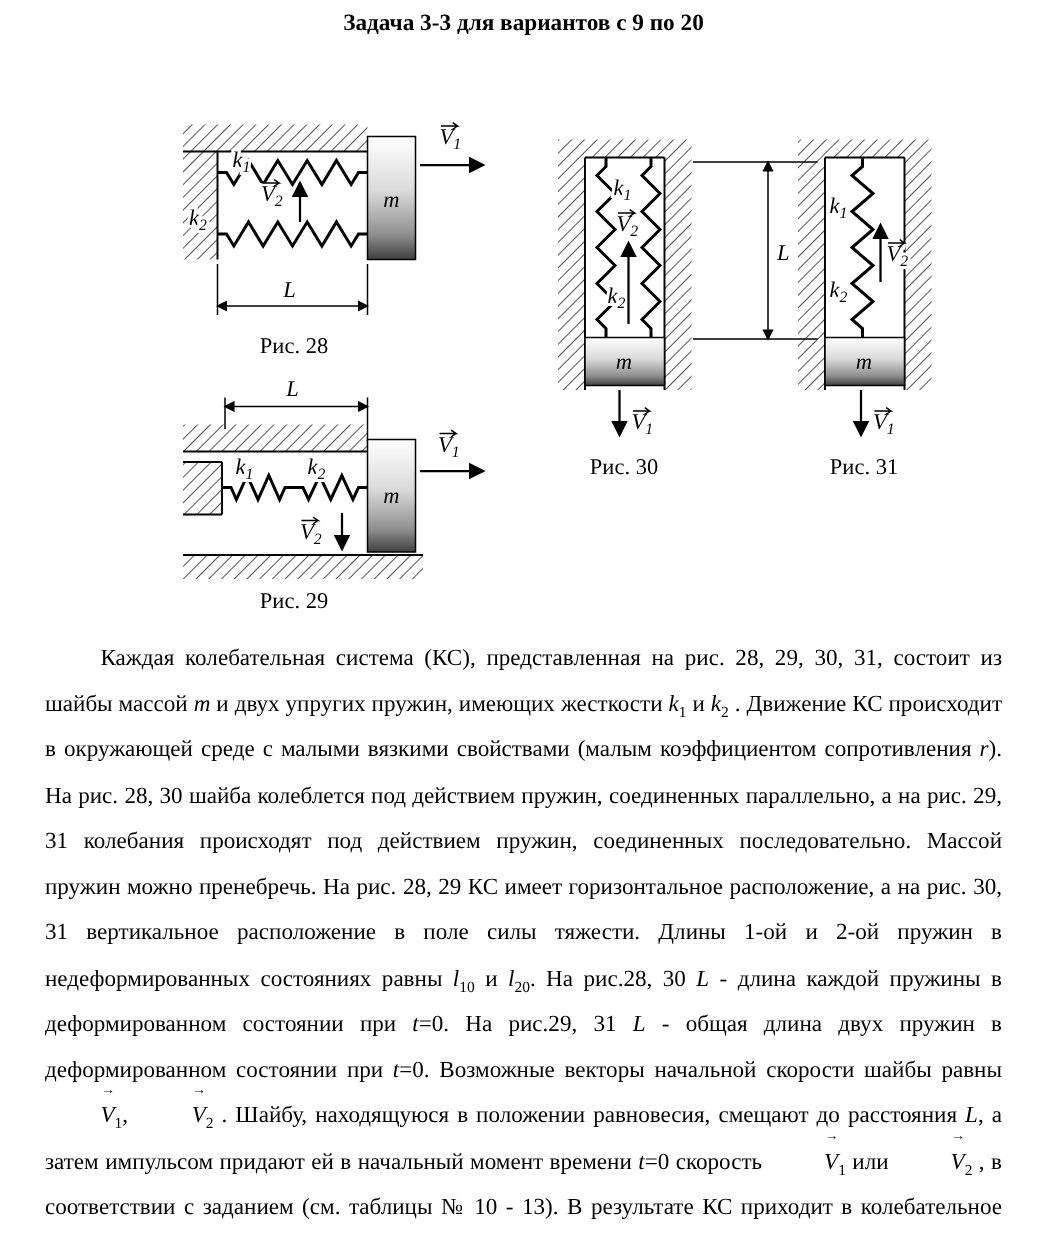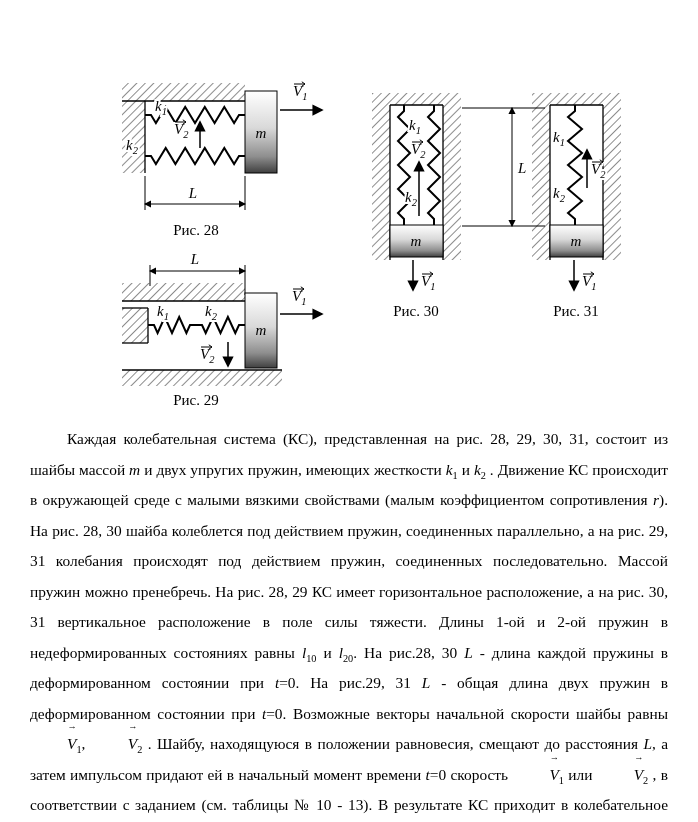--- a/index.html
+++ b/index.html
@@ -26,20 +26,21 @@
   svg .spring{fill:none;stroke:#000;stroke-width:2;stroke-linejoin:miter;}
   svg .varr{stroke:#000;stroke-width:1.5;}
   svg .oar{stroke:#000;stroke-width:1;fill:none;}
   svg .mass{fill:url(#metal);stroke:#000;stroke-width:1;}
 </style>
 </head>
 <body>
 
 <div class="page">
 
+  <h1 class="title">Задача 3-3 для вариантов с 9 по 20</h1>
 
   <svg class="figs" width="698" height="362" viewBox="0 0 698 362">
     <defs>
       <pattern id="hatch" width="6" height="6" patternUnits="userSpaceOnUse" patternTransform="rotate(45)">
         <line x1="0" y1="0" x2="0" y2="6" stroke="#000" stroke-width="0.9"></line>
       </pattern>
       <linearGradient id="metal" x1="0" y1="0" x2="0" y2="1">
         <stop offset="0" stop-color="#ffffff"></stop>
         <stop offset="0.45" stop-color="#d9d9d9"></stop>
         <stop offset="0.8" stop-color="#8e8e8e"></stop>

